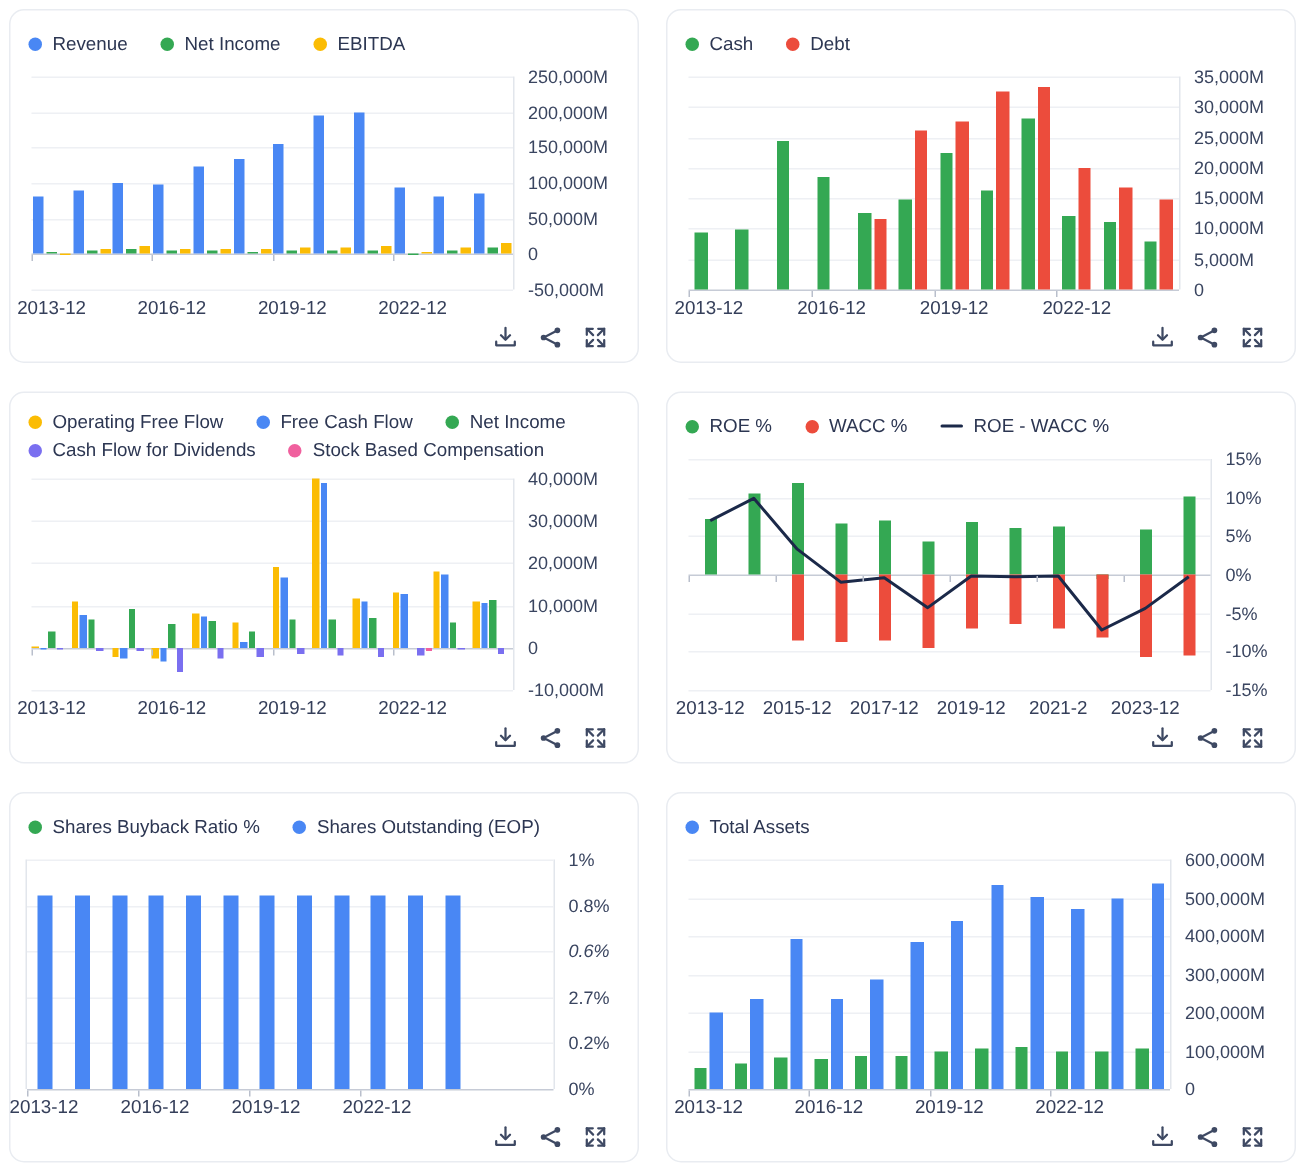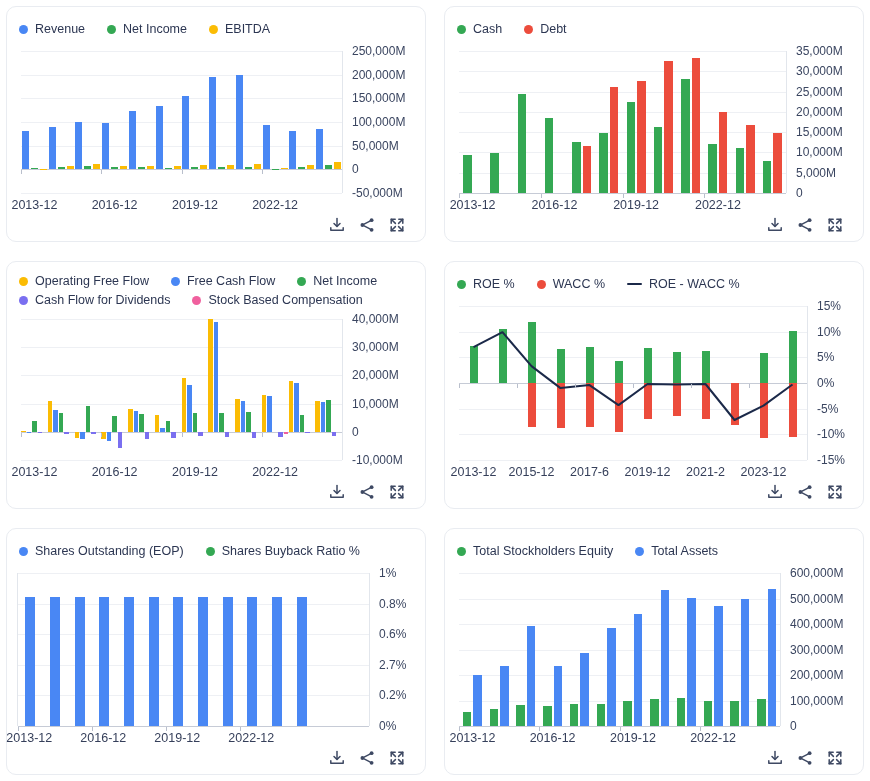--- a/index.html
+++ b/index.html
@@ -459,21 +459,21 @@
             <div class="xtick" style="left: 0px; top: 78px;"></div>
             <div class="xtick" style="left: 58px; top: 78px;"></div>
             <div class="xtick" style="left: 116px; top: 78px;"></div>
             <div class="xtick" style="left: 174px; top: 78px;"></div>
             <div class="xtick" style="left: 232px; top: 78px;"></div>
             <div class="xtick" style="left: 290px; top: 78px;"></div>
           </div>
           <div class="xlabels">
             <span class="xlabel" style="left: 14.5px;">2013-12</span>
             <span class="xlabel" style="left: 72.5px;">2015-12</span>
-            <span class="xlabel" style="left: 130.5px;">2017-6</span>
+            <span class="xlabel" style="left: 130.5px;">2017-12</span>
             <span class="xlabel" style="left: 188.5px;">2019-12</span>
             <span class="xlabel" style="left: 246.5px;">2021-2</span>
             <span class="xlabel" style="left: 304.5px;">2023-12</span>
           </div>
         </div>
         <div class="gutter" style="width: 45px;">
           <div class="ylabel" style="left: 9px; top: -1px;">15%</div>
           <div class="ylabel" style="left: 9px; top: 25px;">10%</div>
           <div class="ylabel" style="left: 9px; top: 50px;">5%</div>
           <div class="ylabel" style="left: 9px; top: 76px;">0%</div>
@@ -510,26 +510,26 @@
             <path d="M13.8 9.8v4h-4"></path>
             <path d="M13.8 13.8 9.6 9.6"></path>
           </svg>
         </button>
     </div>
   </section>
 
   <section class="card">
     <div class="legend">
         <div class="legend-item">
+          <span class="legend-dot" style="background: rgb(52, 168, 83);"></span>
+          <span>Shares Buyback Ratio %</span>
+        </div>
+        <div class="legend-item">
           <span class="legend-dot" style="background: rgb(73, 135, 244);"></span>
           <span>Shares Outstanding (EOP)</span>
-        </div>
-        <div class="legend-item">
-          <span class="legend-dot" style="background: rgb(52, 168, 83);"></span>
-          <span>Shares Buyback Ratio %</span>
         </div>
       </div>
     <div class="chart-body">
         <div class="plot-wrap">
           <div class="plot left-axis">
             <div class="gridline" style="top: 0px;"></div>
             <div class="gridline" style="top: 31px;"></div>
             <div class="gridline" style="top: 61px;"></div>
             <div class="gridline" style="top: 92px;"></div>
             <div class="gridline" style="top: 122px;"></div>
@@ -554,21 +554,21 @@
           <div class="xlabels">
             <span class="xlabel" style="left: 12.3px;">2013-12</span>
             <span class="xlabel" style="left: 86.3px;">2016-12</span>
             <span class="xlabel" style="left: 160.3px;">2019-12</span>
             <span class="xlabel" style="left: 234.3px;">2022-12</span>
           </div>
         </div>
         <div class="gutter" style="width: 45px;">
           <div class="ylabel" style="left: 9px; top: -1px;">1%</div>
           <div class="ylabel" style="left: 9px; top: 30px;">0.8%</div>
-          <div class="ylabel" style="left: 9px; top: 60px;">0.6%</div>
+          <div class="ylabel" style="left: 9px; top: 60px; font-style: italic;">0.6%</div>
           <div class="ylabel" style="left: 9px; top: 91px;">2.7%</div>
           <div class="ylabel" style="left: 9px; top: 121px;">0.2%</div>
           <div class="ylabel" style="left: 9px; top: 152px;">0%</div>
         </div>
       </div>
     <div class="footer">
       <button class="icon-btn">
           <svg width="16" height="16" viewBox="0 0 16 16">
             <path d="M8 1.5v7.5"></path>
             <path d="M5 6.5 8 9.5 11 6.5"></path>
@@ -594,24 +594,20 @@
             <path d="M2.2 2.2 6.4 6.4"></path>
             <path d="M13.8 9.8v4h-4"></path>
             <path d="M13.8 13.8 9.6 9.6"></path>
           </svg>
         </button>
     </div>
   </section>
 
   <section class="card">
     <div class="legend">
-        <div class="legend-item">
-          <span class="legend-dot" style="background: rgb(52, 168, 83);"></span>
-          <span>Total Stockholders Equity</span>
-        </div>
         <div class="legend-item">
           <span class="legend-dot" style="background: rgb(73, 135, 244);"></span>
           <span>Total Assets</span>
         </div>
       </div>
     <div class="chart-body">
         <div class="gutter" style="width: 4px;"></div>
         <div class="plot-wrap">
           <div class="plot">
             <div class="gridline" style="top: 0px;"></div>

